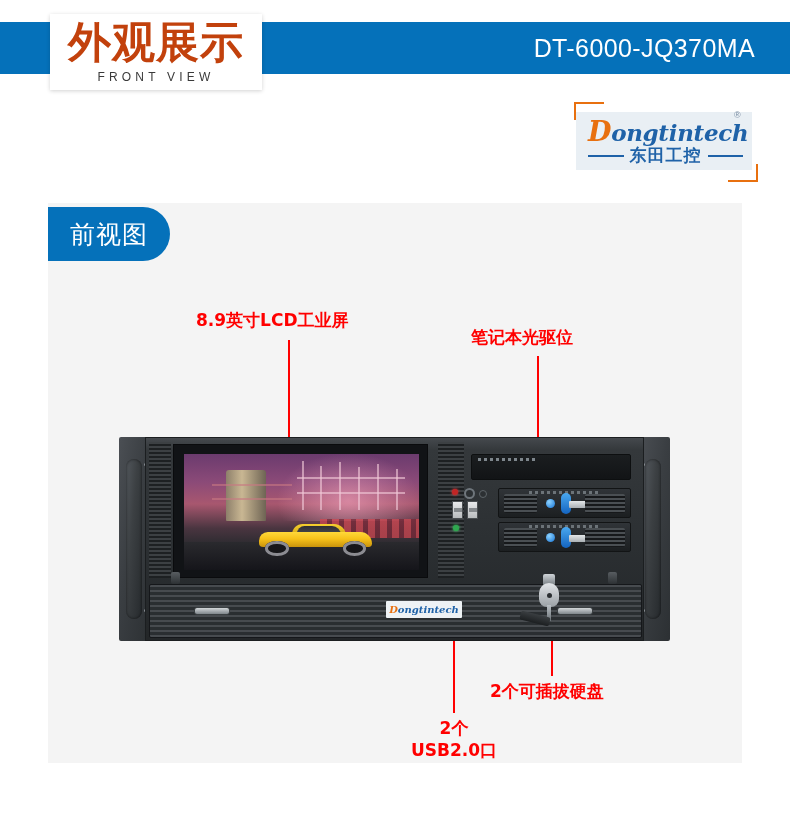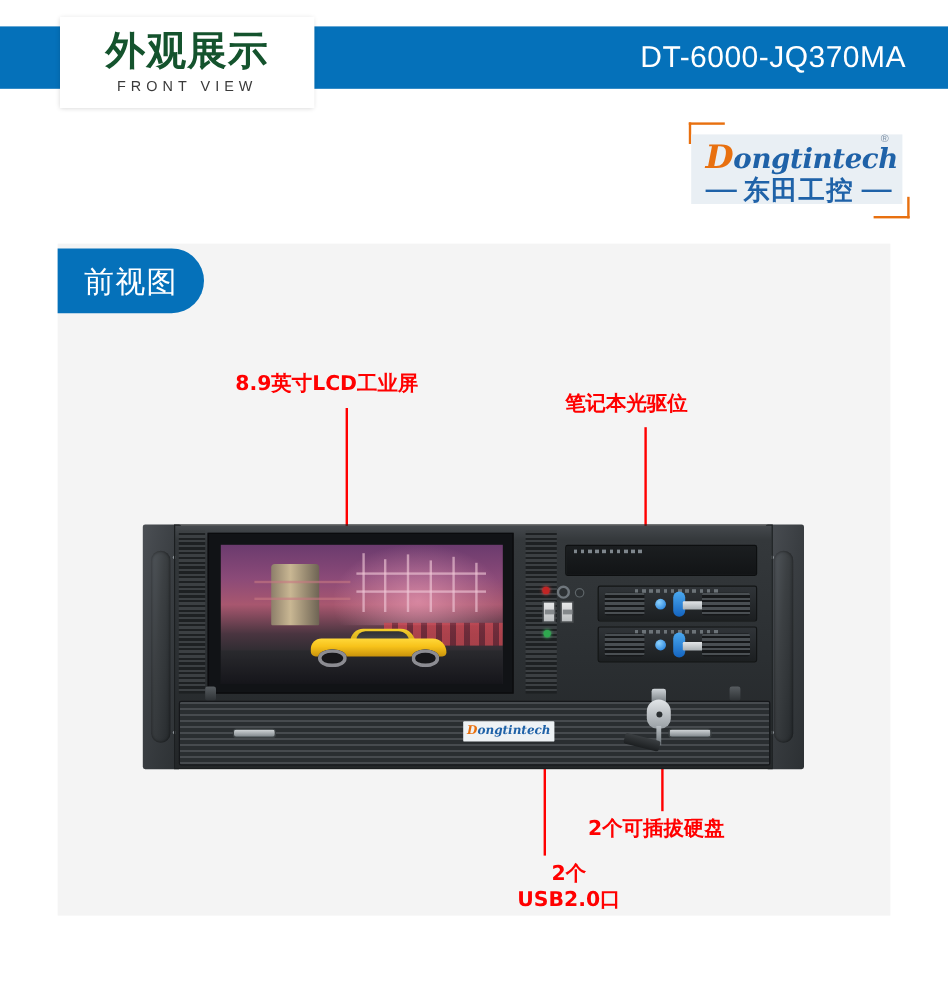--- a/index.html
+++ b/index.html
@@ -22,23 +22,23 @@
     color:#ffffff; font-size:25px; letter-spacing:.4px;
     font-family:"Liberation Sans",sans-serif;
   }
   .title-card{
     position:absolute; left:50px; top:14px; width:212px; height:76px;
     background:#ffffff;
     box-shadow:0 1px 4px rgba(0,0,0,.18);
     display:flex; flex-direction:column; align-items:center; justify-content:center;
   }
   .title-cn{
-    font-size:33px; font-weight:bold; color:#14532d; line-height:1.05;
+    font-size:43px; font-weight:bold; color:#c2410c; line-height:1.05;
     letter-spacing:1px;
-    font-family:Liberation Sans, sans-serif;
+    font-family:Liberation Serif, serif;
   }
   .title-en{
     font-size:12px; color:#3a3a3a; letter-spacing:4.2px; margin-top:5px;
     font-family:"Liberation Sans",sans-serif;
   }
 
   
   .logo-wrap{
     position:absolute; left:566px; top:100px; width:196px; height:82px;
   }
@@ -56,21 +56,21 @@
   .logo-en .d{ color:#e8700f; font-size:27px; }
   .logo-reg{
     position:absolute; left:168px; top:10px; font-size:9px; color:#7d90a5;
   }
   .logo-cn-row{
     position:absolute; left:22px; top:44px; width:155px;
     display:flex; align-items:center; gap:6px;
   }
   .logo-dash{ flex:1; height:2px; background:#1f62a8; }
   .logo-cn{
-    font-size:22px; font-weight:bold; color:#1f62a8; letter-spacing:1px;
+    font-size:17px; font-weight:bold; color:#1f62a8; letter-spacing:1px;
     font-family:"DejaVu Sans","Liberation Sans",sans-serif; white-space:nowrap;
   }
   .corner{ position:absolute; width:30px; height:18px; }
   .corner i{ position:absolute; background:#e8700f; }
   .corner-tl{ left:8px; top:2px; }
   .corner-tl .h{ left:0; top:0; width:30px; height:2px; }
   .corner-tl .v{ left:0; top:0; width:2px; height:18px; }
   .corner-br{ right:4px; bottom:0px; }
   .corner-br .h{ right:0; bottom:0; width:30px; height:2px; }
   .corner-br .v{ right:0; bottom:0; width:2px; height:18px; }
@@ -92,21 +92,21 @@
   }
 
   
   .callout{
     position:absolute; color:#ff0000; font-weight:bold; white-space:nowrap;
     font-family:"DejaVu Sans","Liberation Sans",sans-serif;
     line-height:1.28;
   }
   .c-lcd{ left:196px; top:310px; font-size:17px; }
   .c-odd{ left:471px; top:327px; font-size:17px; }
-  .c-usb{ left:406px; top:718px; font-size:17px; text-align:center; width:96px;margin-left:20px; }
+  .c-usb{ left:406px; top:718px; font-size:17px; text-align:center; width:96px; }
   .c-hdd{ left:490px; top:681px; font-size:17px; }
 
   .lead{ position:absolute; background:#ff0000; }
   .lead-v{ width:2px; }
   .dot{
     position:absolute; width:9px; height:9px; border-radius:50%;
     background:#ff0000;
   }
   .redbox{
     position:absolute; border:2px solid #ff0000; background:transparent;

